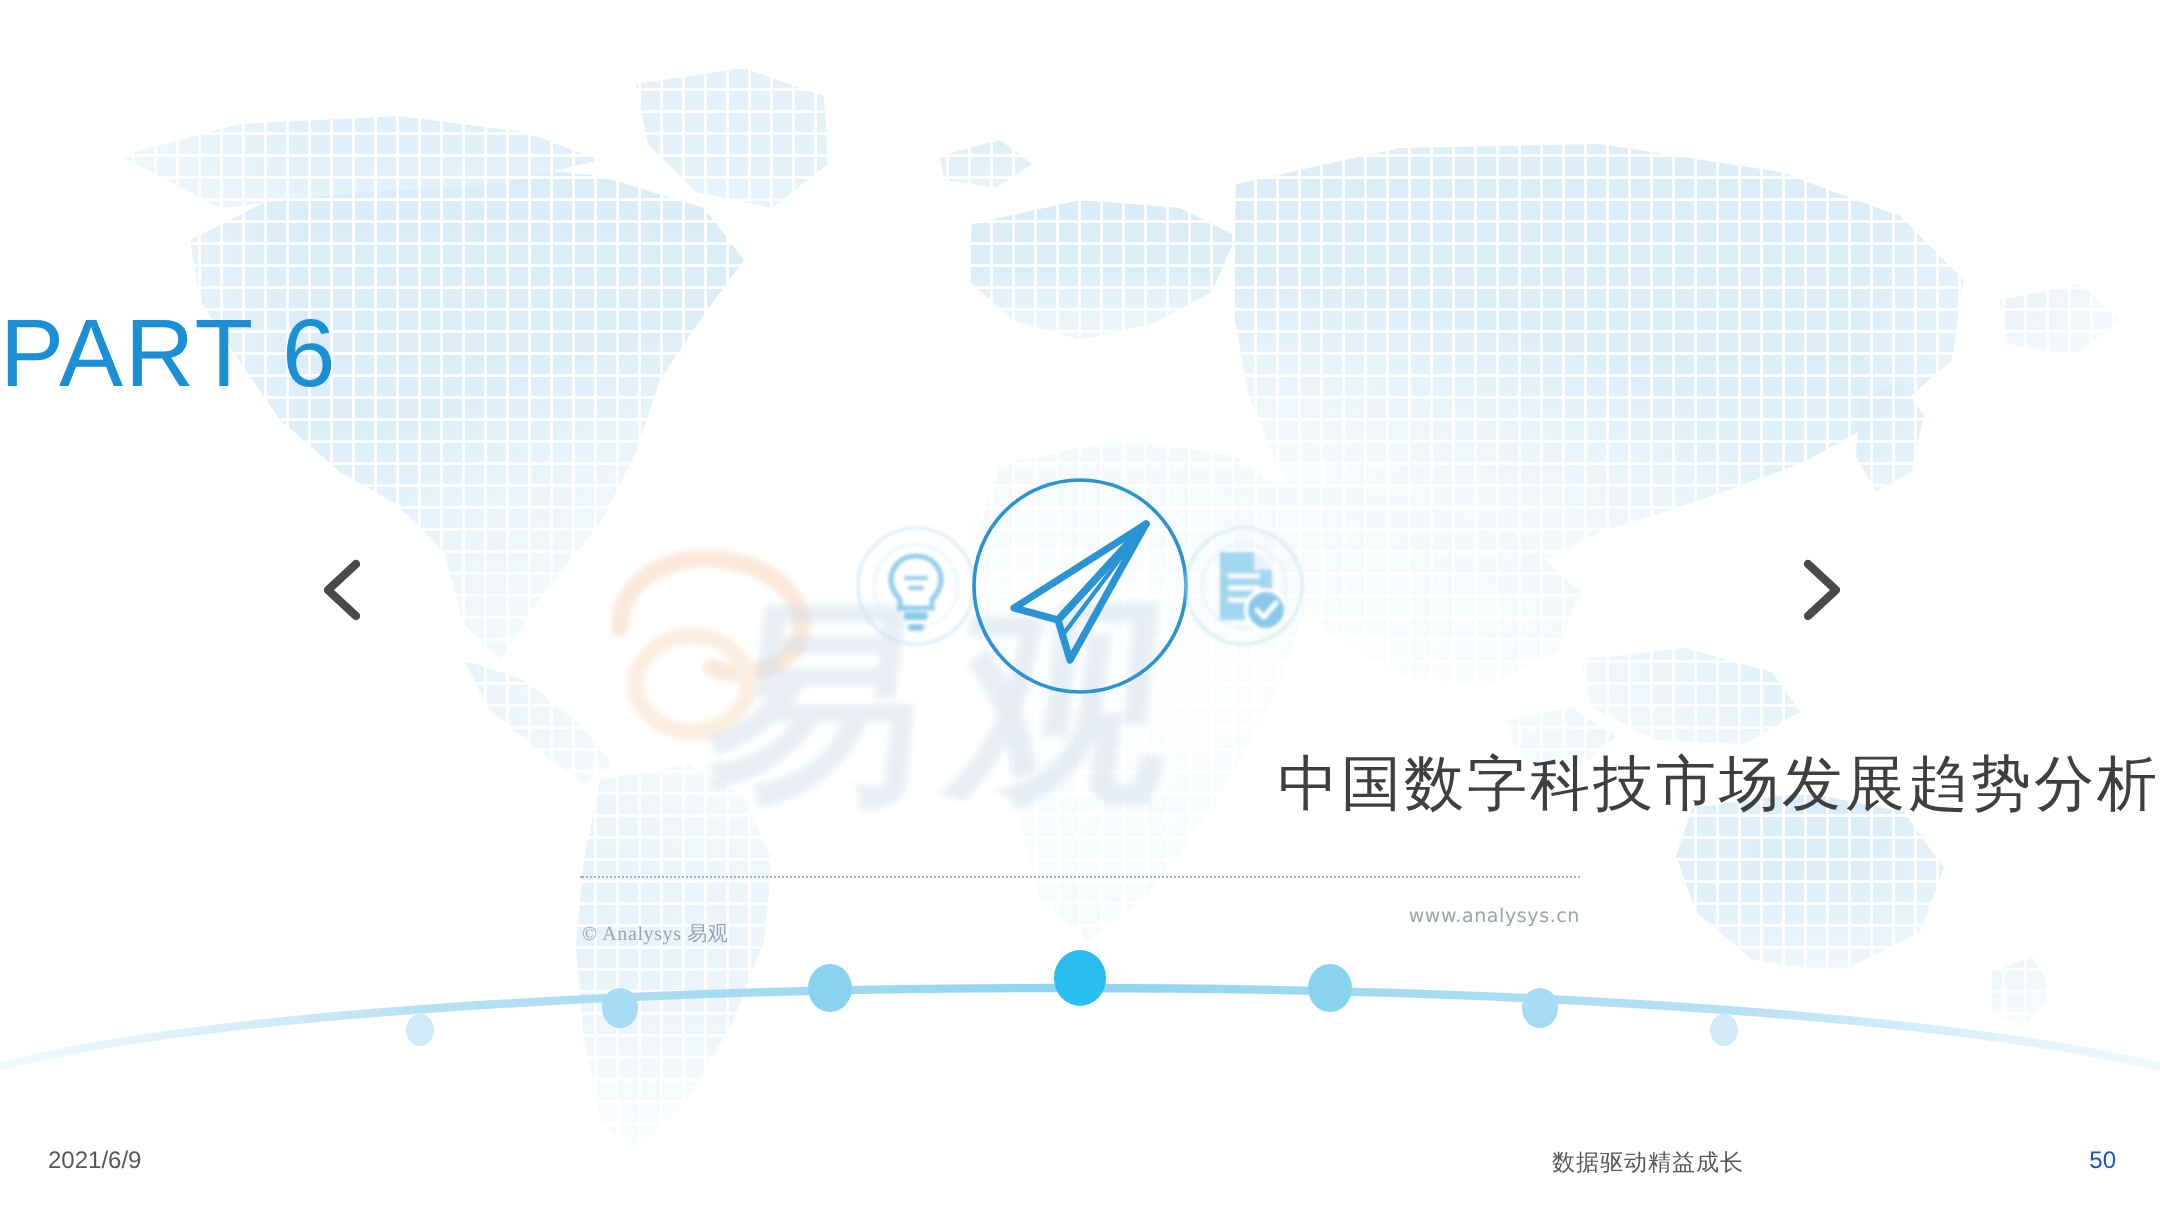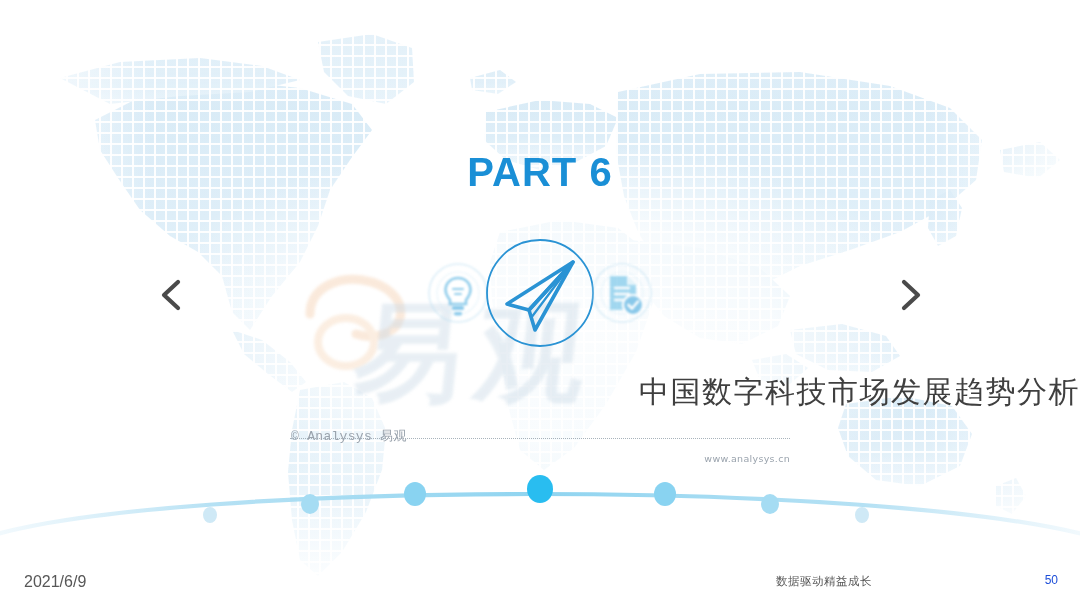--- a/index.html
+++ b/index.html
@@ -85,23 +85,23 @@
     transform: skewX(-6deg);
     font-family: "DejaVu Sans", sans-serif;
   }
 
   
   .part-title {
     position: absolute;
     left: 0;
     top: 150px;
     width: 1080px;
-    text-align: center;
-    font-size: 40px;
-    font-weight: 700;
+    text-align: left;
+    font-size: 48px;
+    font-weight: 400;
     letter-spacing: 1px;
     color: #1a8fd6;
     font-family: "Liberation Sans", sans-serif;
   }
 
   
   .chev {
     position: absolute;
     top: 272px;
     width: 46px;
@@ -159,25 +159,25 @@
     left: 290px;
     top: 438px;
     width: 500px;
     height: 1px;
     border-top: 1px dotted #9aa6b0;
     opacity: 0.85;
   }
   .credit-left {
     position: absolute;
     left: 291px;
-    top: 427px;
-    font-size: 13px;
+    top: 460px;
+    font-size: 10px;
     color: #9aa3ad;
     letter-spacing: 0.3px;
-    font-family: Liberation Mono, monospace;
+    font-family: Liberation Serif, serif;
   }
   .credit-right {
     position: absolute;
     left: 790px;
     top: 453px;
     width: 0;
     font-size: 9.5px;
     color: #9aa3ad;
     letter-spacing: 0.3px;
     text-align: right;
@@ -193,21 +193,21 @@
     top: 460px;
     width: 1080px;
     height: 90px;
   }
 
   
   .footer-date {
     position: absolute;
     left: 24px;
     top: 573px;
-    font-size: 16px;
+    font-size: 12px;
     color: #575757;
     font-family: "Liberation Sans", sans-serif;
   }
   .footer-center {
     position: absolute;
     left: 0;
     top: 574px;
     width: 872px;
     text-align: right;
     font-size: 11.5px;

